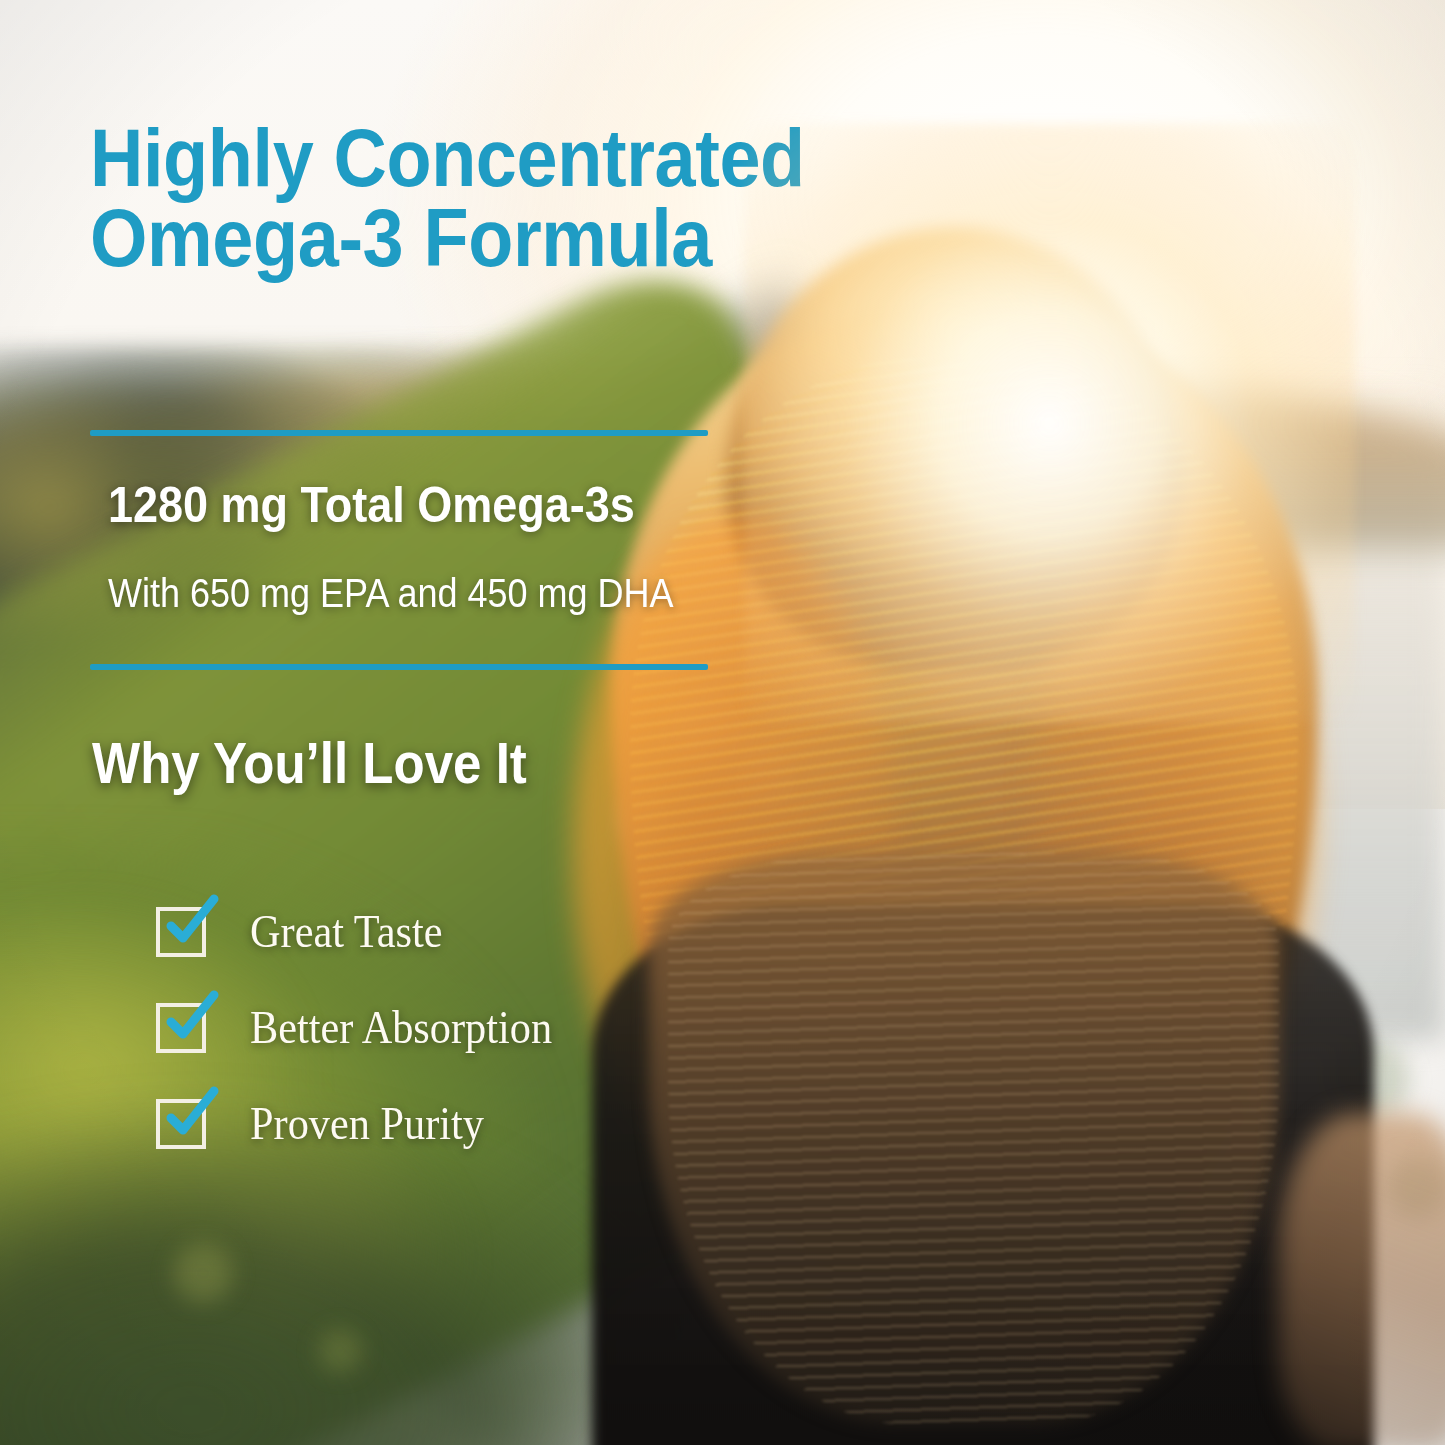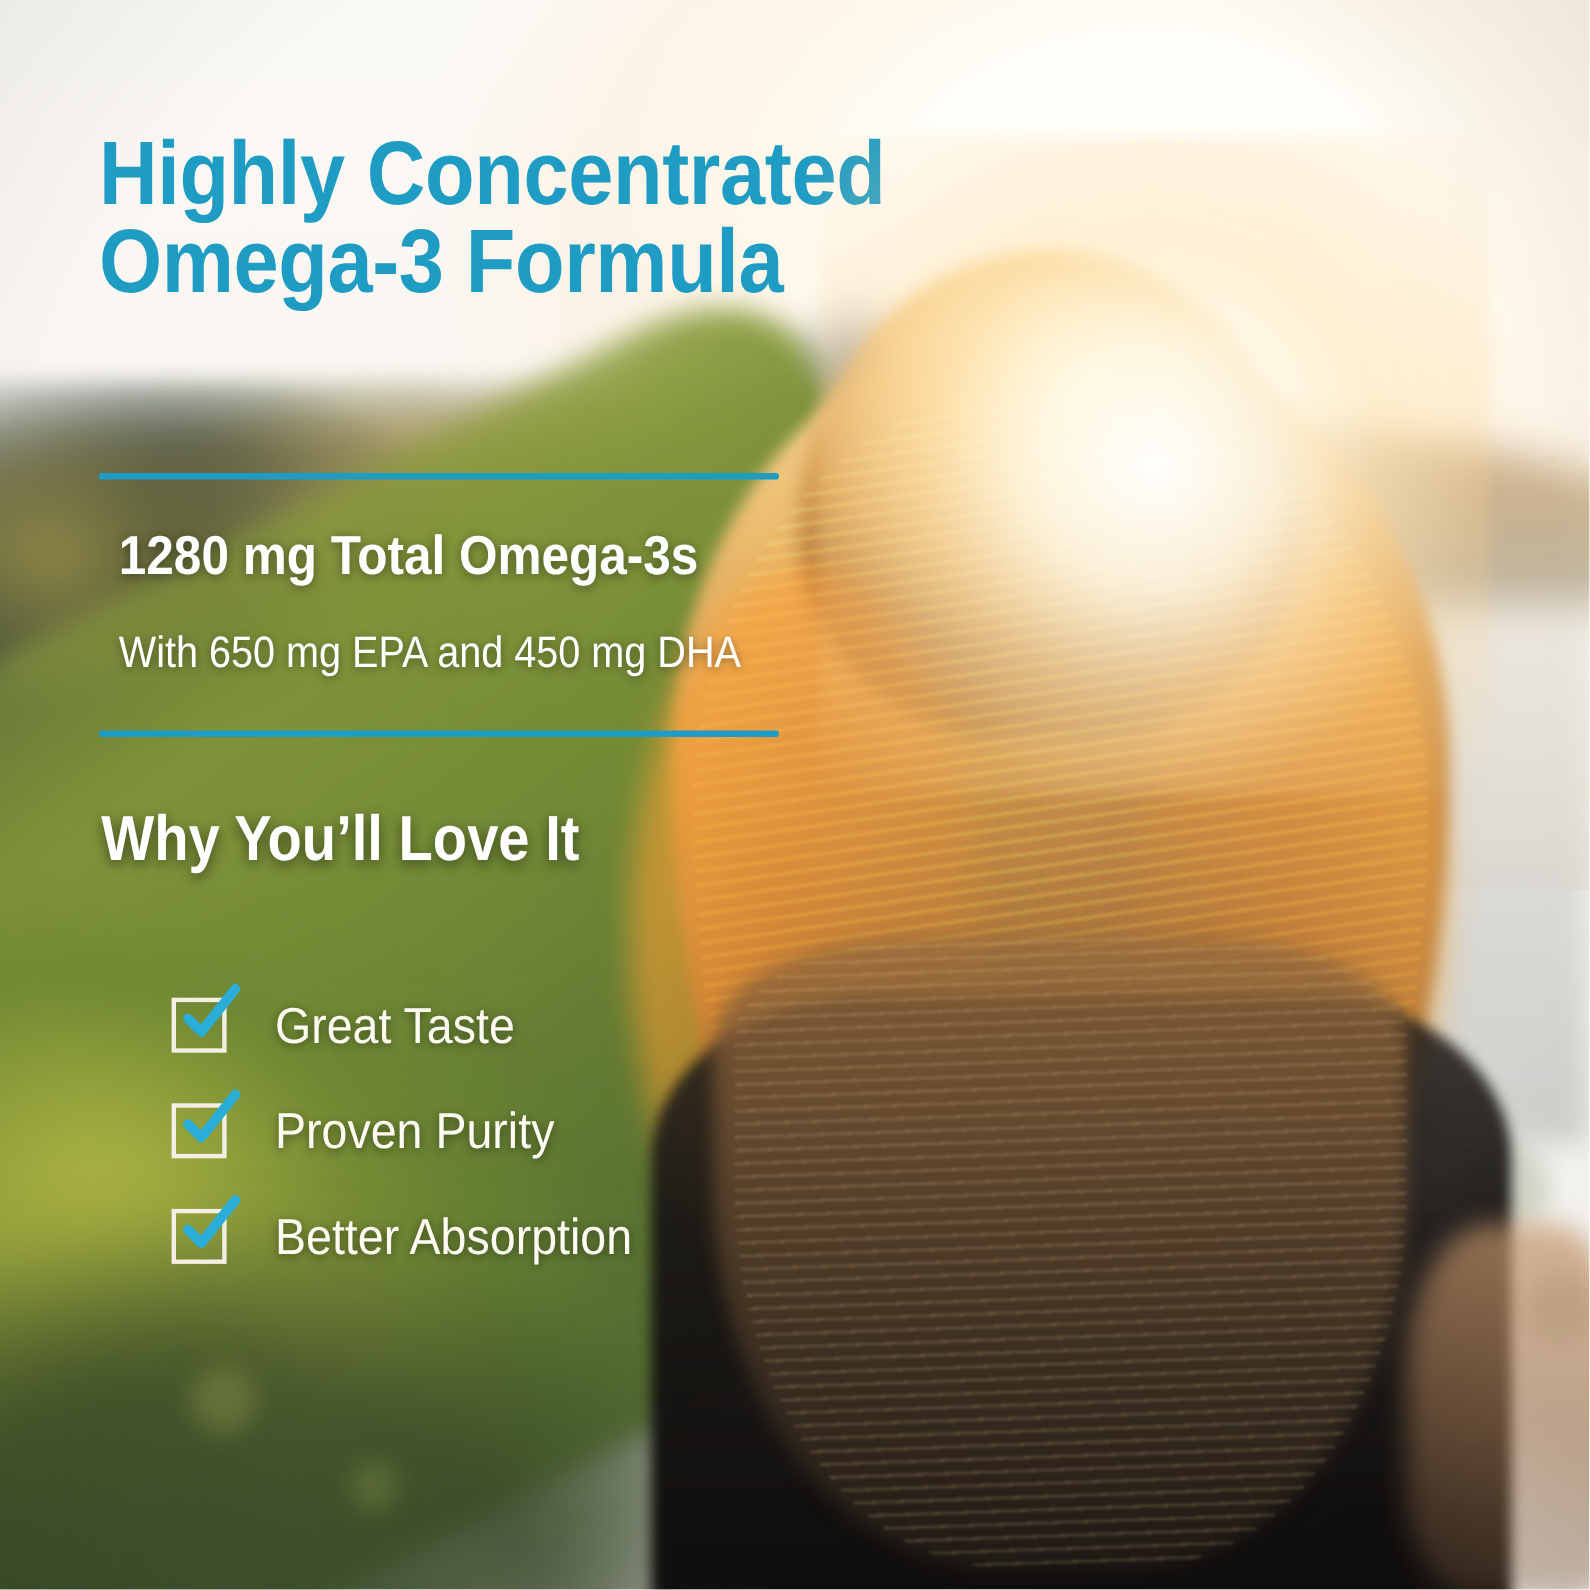--- a/index.html
+++ b/index.html
@@ -295,20 +295,21 @@
     position: absolute;
     left: 156px;
     top: 884px;
     width: 640px;
   }
   .check-item {
     display: flex;
     align-items: center;
     height: 96px;
     position: relative;
+    font-family: Liberation Serif, serif;
   }
   .checkbox {
     position: relative;
     width: 50px;
     height: 50px;
     flex: 0 0 50px;
     border: 4px solid #f3efe4;
     box-sizing: border-box;
   }
   .checkbox svg {
@@ -398,28 +399,28 @@
         </span>
         <span class="check-label">Great Taste</span>
       </div>
 
       <div class="check-item">
         <span class="checkbox">
           <svg viewBox="0 0 58 58" fill="none" aria-hidden="true">
             <path d="M9 31 L21 43 L52 4" stroke="#2aadd6" stroke-width="9" stroke-linecap="round" stroke-linejoin="round" fill="none"></path>
           </svg>
         </span>
-        <span class="check-label">Proven Purity</span>
+        <span class="check-label">Better Absorption</span>
       </div>
 
       <div class="check-item">
         <span class="checkbox">
           <svg viewBox="0 0 58 58" fill="none" aria-hidden="true">
             <path d="M9 31 L21 43 L52 4" stroke="#2aadd6" stroke-width="9" stroke-linecap="round" stroke-linejoin="round" fill="none"></path>
           </svg>
         </span>
-        <span class="check-label">Better Absorption</span>
+        <span class="check-label">Proven Purity</span>
       </div>
 
 
     </div>
   </div>
 </div>
 
 </body></html>

